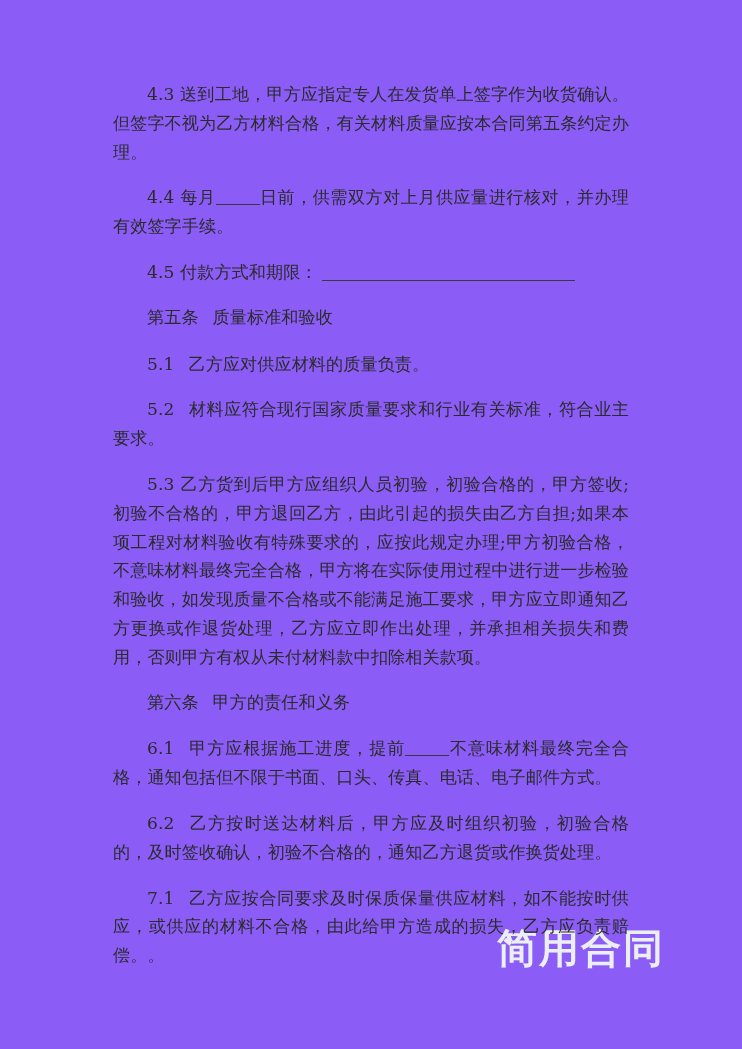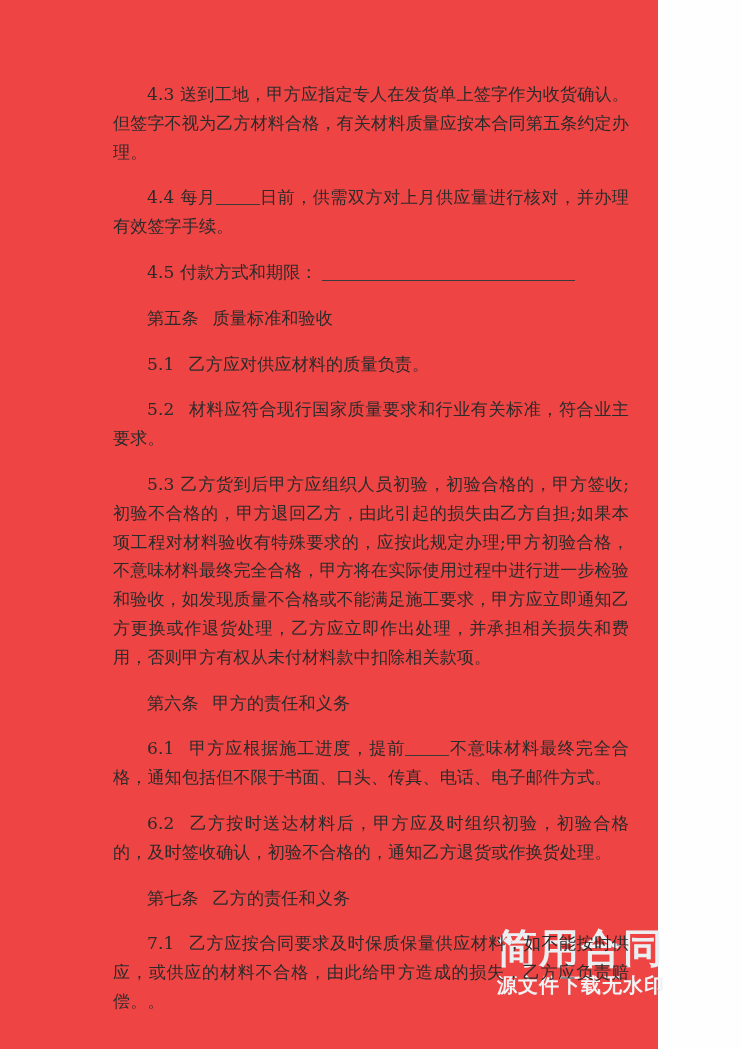--- a/index.html
+++ b/index.html
@@ -10,25 +10,25 @@
     width: 742px;
     height: 1049px;
     background: #fefefe;
     font-family: "DejaVu Serif", "Liberation Serif", serif;
     overflow: hidden;
     position: relative;
   }
 
   #page {
     position: relative;
-    width: 658px;
+    width: 742px;
     height: 1049px;
     box-sizing: border-box;
     padding: 80px 114px 0 113px;
-    background: #ef4444;
+    background: #8b5cf6;
   }
 
   .doc-body {
     position: relative;
     z-index: 2;
     width: 516px;
   }
 
   p.para {
     margin: 0 0 0 0;
@@ -43,20 +43,21 @@
     font-weight: 400;
     -webkit-font-smoothing: antialiased;
   }
 
   p.para + p.para {
     margin-top: 17px;
   }
 
   p.heading {
     text-indent: 34px;
+    font-family: Liberation Serif, serif;
   }
 
   .gap-wide {
     display: inline-block;
     width: 14px;
   }
 
   .gap-narrow {
     display: inline-block;
     width: 4px;
@@ -128,24 +129,22 @@
     <p class="para"><span>5.2</span><span class="gap-wide"></span><span>材料应符合现行国家质量要求和行业有关标准，符合业主要求。</span></p>
 
     <p class="para">5.3 乙方货到后甲方应组织人员初验，初验合格的，甲方签收;初验不合格的，甲方退回乙方，由此引起的损失由乙方自担;如果本项工程对材料验收有特殊要求的，应按此规定办理;甲方初验合格，不意味材料最终完全合格，甲方将在实际使用过程中进行进一步检验和验收，如发现质量不合格或不能满足施工要求，甲方应立即通知乙方更换或作退货处理，乙方应立即作出处理，并承担相关损失和费用，否则甲方有权从未付材料款中扣除相关款项。</p>
 
     <p class="para heading"><span>第六条</span><span class="gap-wide"></span><span>甲方的责任和义务</span></p>
 
     <p class="para"><span>6.1</span><span class="gap-wide"></span><span>甲方应根据施工进度，提前</span><span class="blank b-short"></span><span>不意味材料最终完全合格，通知包括但不限于书面、口头、传真、电话、电子邮件方式。</span></p>
 
     <p class="para"><span>6.2</span><span class="gap-wide"></span><span>乙方按时送达材料后，甲方应及时组织初验，初验合格的，及时签收确认，初验不合格的，通知乙方退货或作换货处理。</span></p>
 
-    <p class="para heading"><span>第七条</span><span class="gap-wide"></span><span>乙方的责任和义务</span></p>
 
     <p class="para"><span>7.1</span><span class="gap-wide"></span><span>乙方应按合同要求及时保质保量供应材料，如不能按时供应，或供应的材料不合格，由此给甲方造成的损失，乙方应负责赔偿。。</span></p>
 
   </div>
 
   <div id="watermark">
     <div class="wm-main">简用合同</div>
-    <div class="wm-sub">源文件下载无水印</div>
   </div>
 
 </div>
 
 </body></html>

